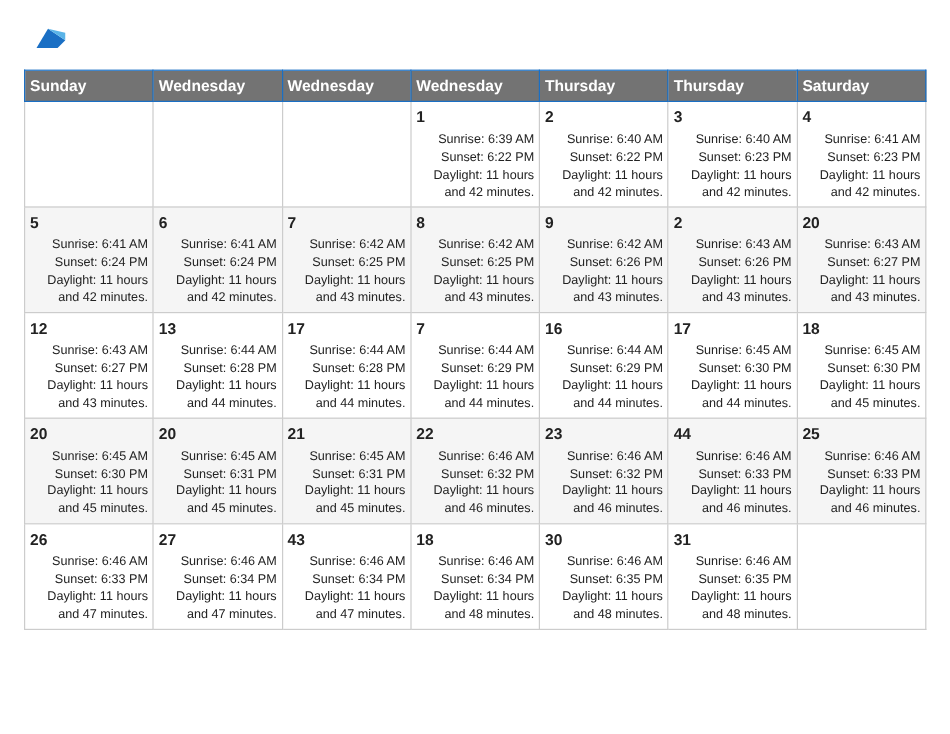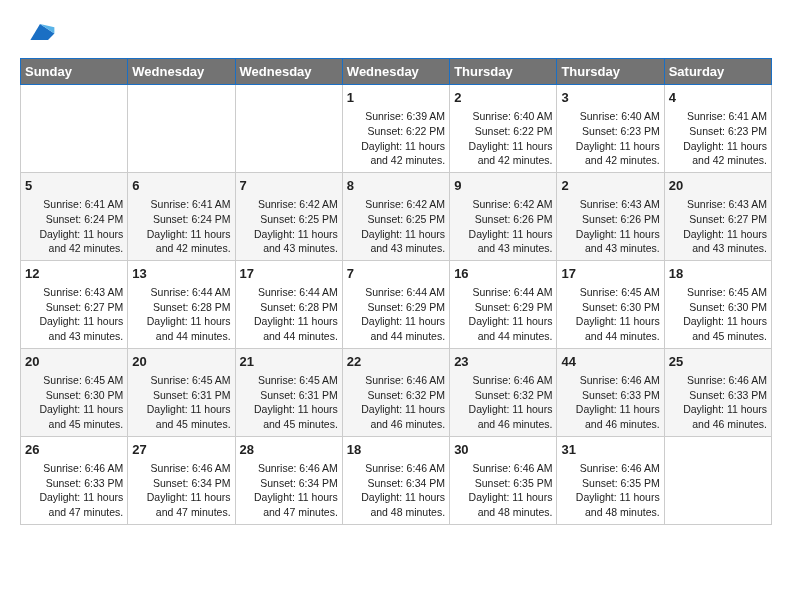--- a/index.html
+++ b/index.html
@@ -240,21 +240,21 @@
         <tr>
           <td>
             <span class="day-num">26</span>
             <div class="day-info">Sunrise: 6:46 AM<br>Sunset: 6:33 PM<br>Daylight: 11 hours and 47 minutes.</div>
           </td>
           <td>
             <span class="day-num">27</span>
             <div class="day-info">Sunrise: 6:46 AM<br>Sunset: 6:34 PM<br>Daylight: 11 hours and 47 minutes.</div>
           </td>
           <td>
-            <span class="day-num">28</span>
+            <span class="day-num">43</span>
             <div class="day-info">Sunrise: 6:46 AM<br>Sunset: 6:34 PM<br>Daylight: 11 hours and 47 minutes.</div>
           </td>
           <td>
             <span class="day-num">18</span>
             <div class="day-info">Sunrise: 6:46 AM<br>Sunset: 6:34 PM<br>Daylight: 11 hours and 48 minutes.</div>
           </td>
           <td>
             <span class="day-num">30</span>
             <div class="day-info">Sunrise: 6:46 AM<br>Sunset: 6:35 PM<br>Daylight: 11 hours and 48 minutes.</div>
           </td>

